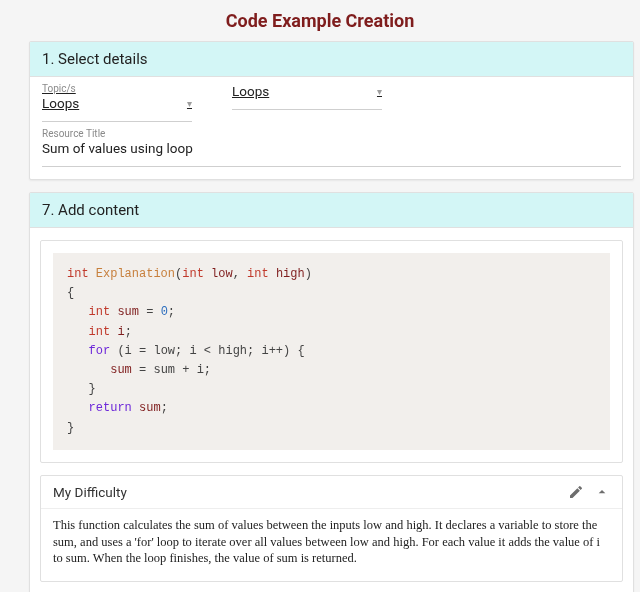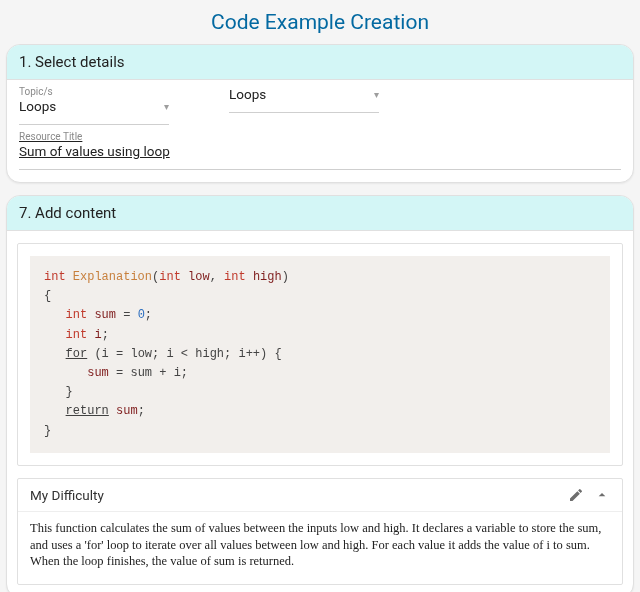--- a/index.html
+++ b/index.html
@@ -10,51 +10,53 @@
     font-size: 13px;
     width: 640px;
     height: 592px;
     overflow: hidden;
   }
   .page {
     padding: 4px 6px;
   }
   .page-title {
     text-align: center;
-    font-size: 21px;
-    font-weight: 400;
+    font-size: 18px;
+    font-weight: 700;
     padding: 6px 0 10px;
-    color: #0369a1;
+    color: #7f1d1d;
   }
   .card {
     background: #fff;
     border: 1px solid #e0e0e0;
-    border-radius: 14px;
+    border-radius: 2px;
     box-shadow: 0 1px 2px rgba(0,0,0,0.06);
     margin-bottom: 12px;
     overflow: hidden;
+    margin-left: 23px;
   }
   .section-header {
     background: #d3f6f6;
     padding: 8px 12px;
     font-size: 15px;
     color: #222;
     border-bottom: 1px solid #e0e0e0;
   }
   .fields-row {
     display: flex;
-    gap: 60px;
+    gap: 40px;
     padding: 6px 12px 2px;
+    text-decoration: underline;
   }
   .field {
     display: flex;
     flex-direction: column;
     min-width: 150px;
   }
-  .field-wide { flex: 1; text-decoration: underline; }
+  .field-wide { flex: 1; }
   .field-label {
     font-size: 10px;
     color: #8a8a8a;
     margin-bottom: 1px;
   }
   .field-value-row {
     display: flex;
     align-items: center;
     border-bottom: 1px solid #cfcfcf;
     padding: 0 0 10px;
@@ -102,21 +104,21 @@
     padding:12px 14px;
     font-family: Consolas,"Courier New",monospace;
     font-size:12px;
     line-height:1.6;
     white-space:pre;
     color:#444;
     overflow-x:auto;
   }
   .tok-type{ color:#c0392b; } 
   .tok-fn  { color:#c77f3c; } 
-  .tok-kw  { color:#404040;text-decoration:underline; } 
+  .tok-kw  { color:#6d28d9; } 
   .tok-num { color:#2e6fbf; }
   .tok-id  { color:#7f1d1d; }
   .explain-body{
     padding: 8px 12px 14px;
     font-family: "Times New Roman", Times, serif;
     font-size: 12.5px;
     line-height: 1.35;
     color:#222;
   }
 </style>

